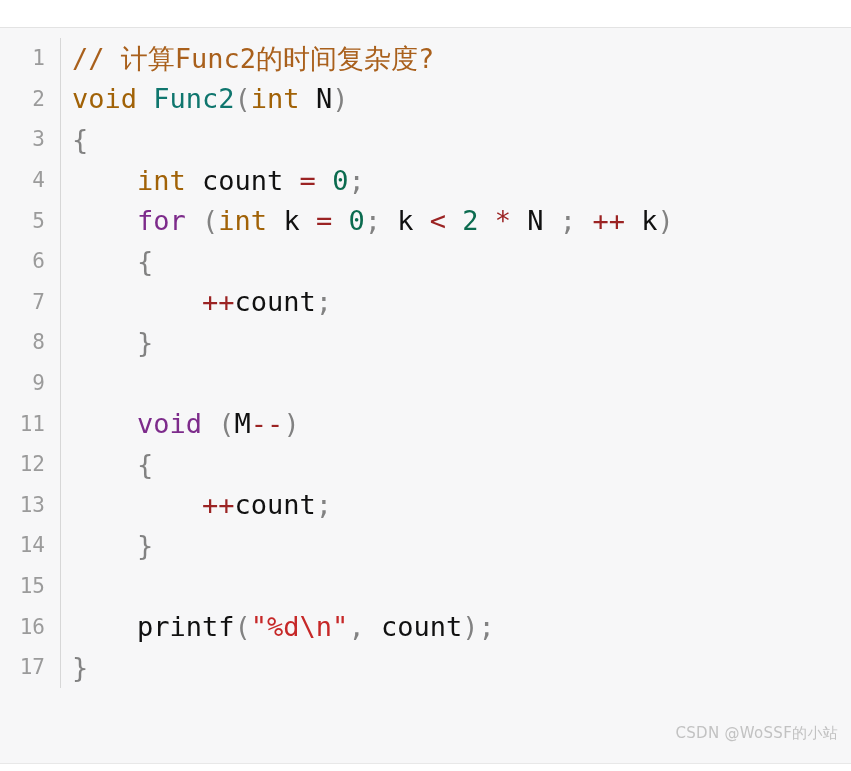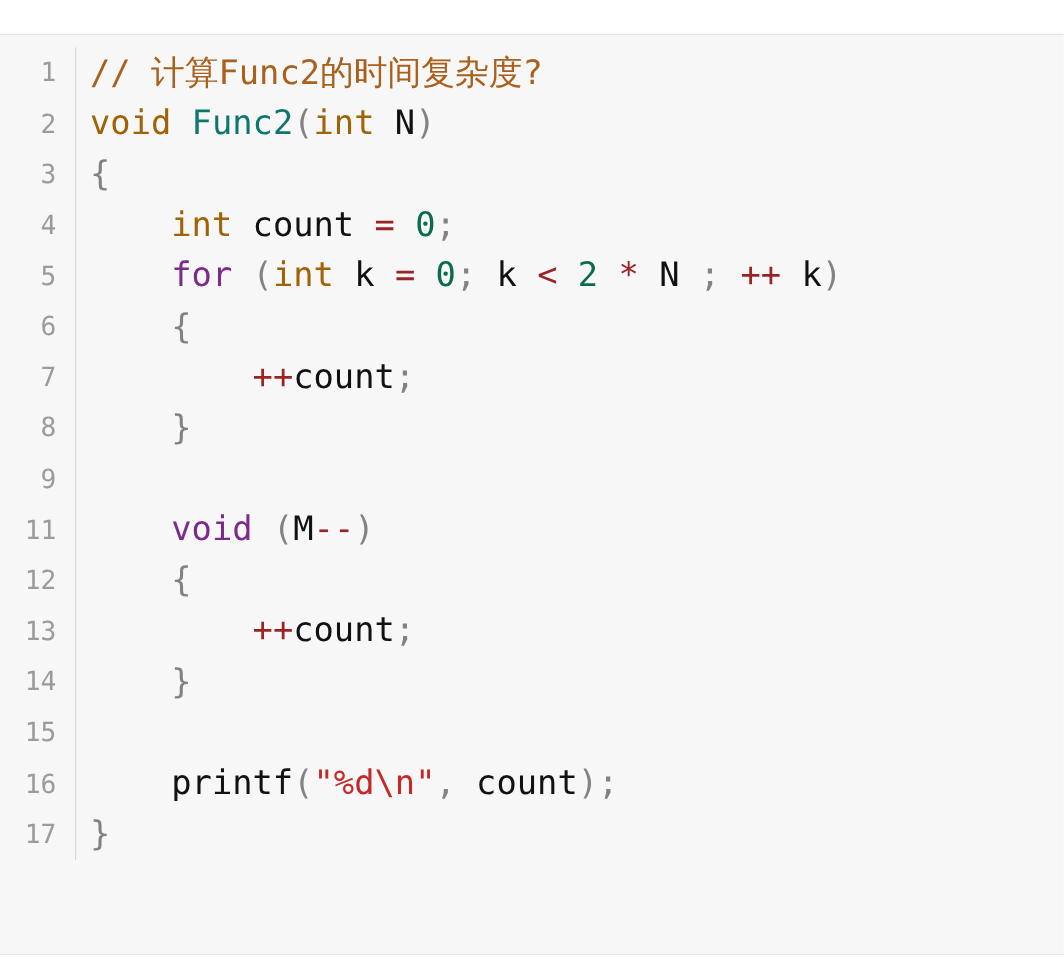--- a/index.html
+++ b/index.html
@@ -124,15 +124,16 @@
         <div class="row"><div class="gutter">9</div><div class="divider"></div><div class="code-text"><span class="t-plain"></span></div></div>
         <div class="row"><div class="gutter">11</div><div class="divider"></div><div class="code-text"><span class="t-plain">    </span><span class="t-keyword">void</span><span class="t-plain"> </span><span class="t-punct">(</span><span class="t-plain">M</span><span class="t-op">--</span><span class="t-punct">)</span></div></div>
         <div class="row"><div class="gutter">12</div><div class="divider"></div><div class="code-text"><span class="t-plain">    </span><span class="t-punct">{</span></div></div>
         <div class="row"><div class="gutter">13</div><div class="divider"></div><div class="code-text"><span class="t-plain">        </span><span class="t-op">++</span><span class="t-plain">count</span><span class="t-punct">;</span></div></div>
         <div class="row"><div class="gutter">14</div><div class="divider"></div><div class="code-text"><span class="t-plain">    </span><span class="t-punct">}</span></div></div>
         <div class="row"><div class="gutter">15</div><div class="divider"></div><div class="code-text"><span class="t-plain"></span></div></div>
         <div class="row"><div class="gutter">16</div><div class="divider"></div><div class="code-text"><span class="t-plain">    printf</span><span class="t-punct">(</span><span class="t-string">"%d\n"</span><span class="t-punct">,</span><span class="t-plain"> count</span><span class="t-punct">);</span></div></div>
         <div class="row"><div class="gutter">17</div><div class="divider"></div><div class="code-text"><span class="t-punct">}</span></div></div>
       </div>
 
+    <div class="watermark">CSDN @WoSSF的小站</div>
   </div>
 
 </div>
 
 </body></html>

